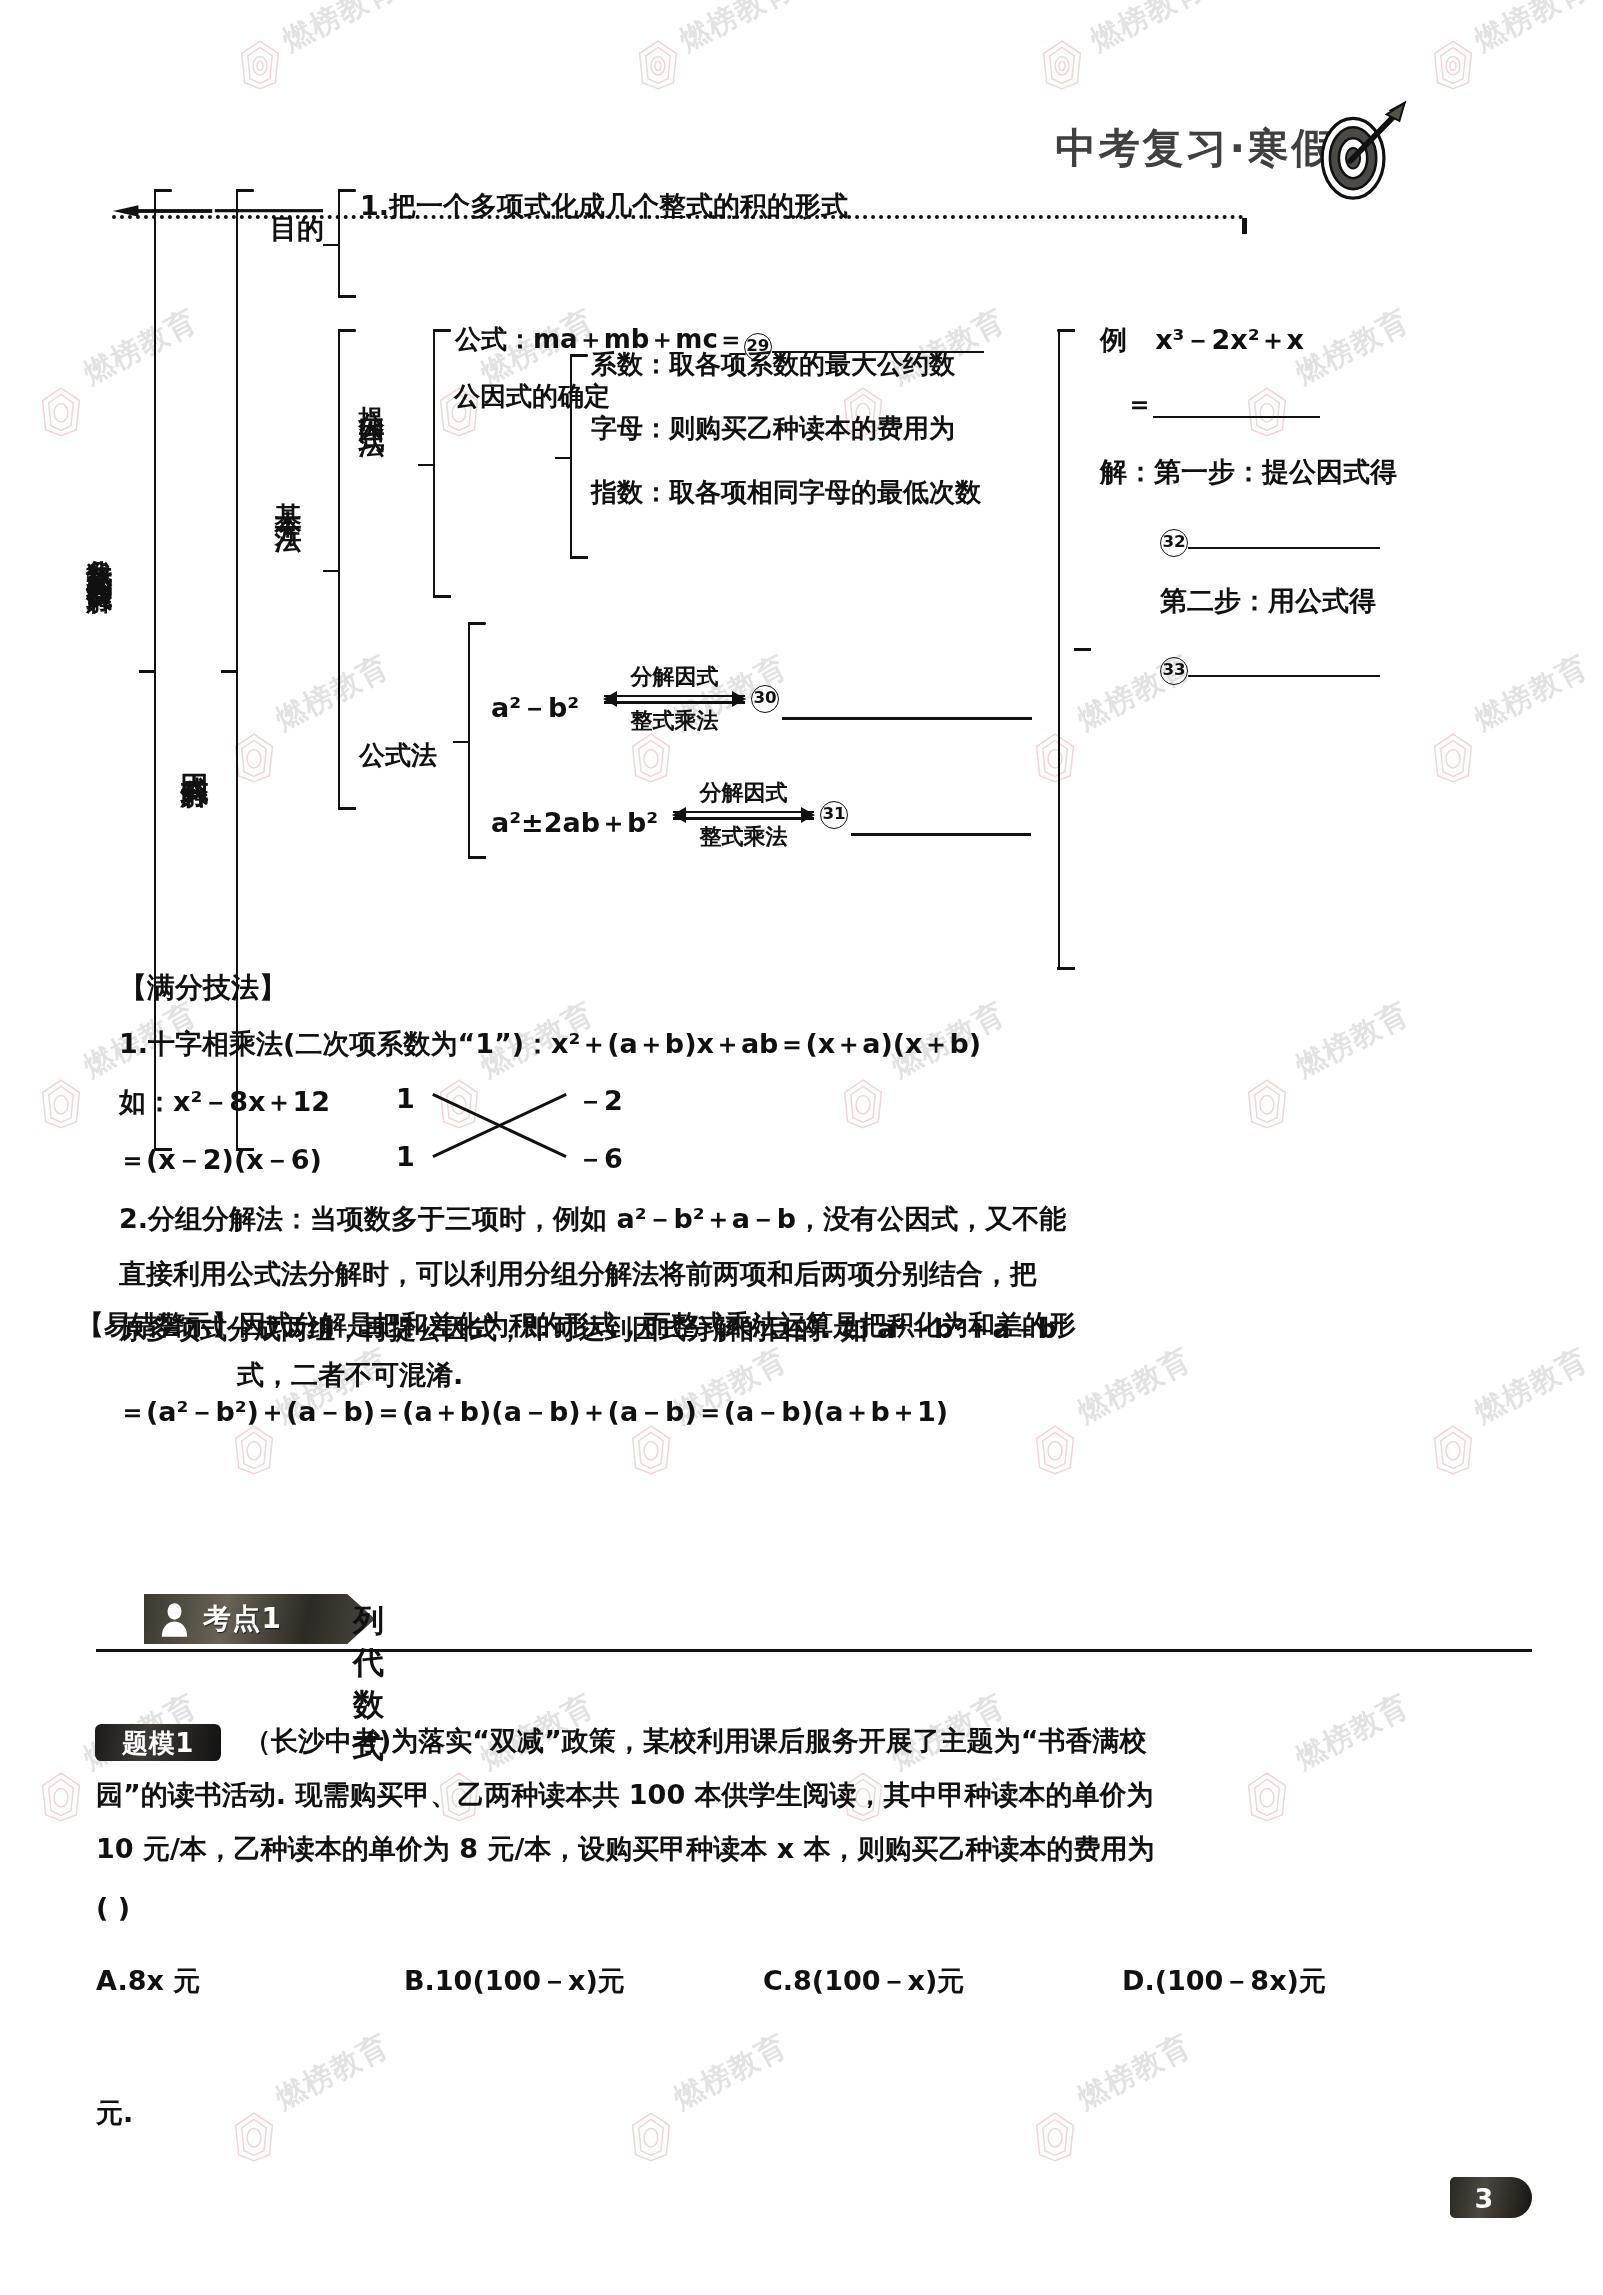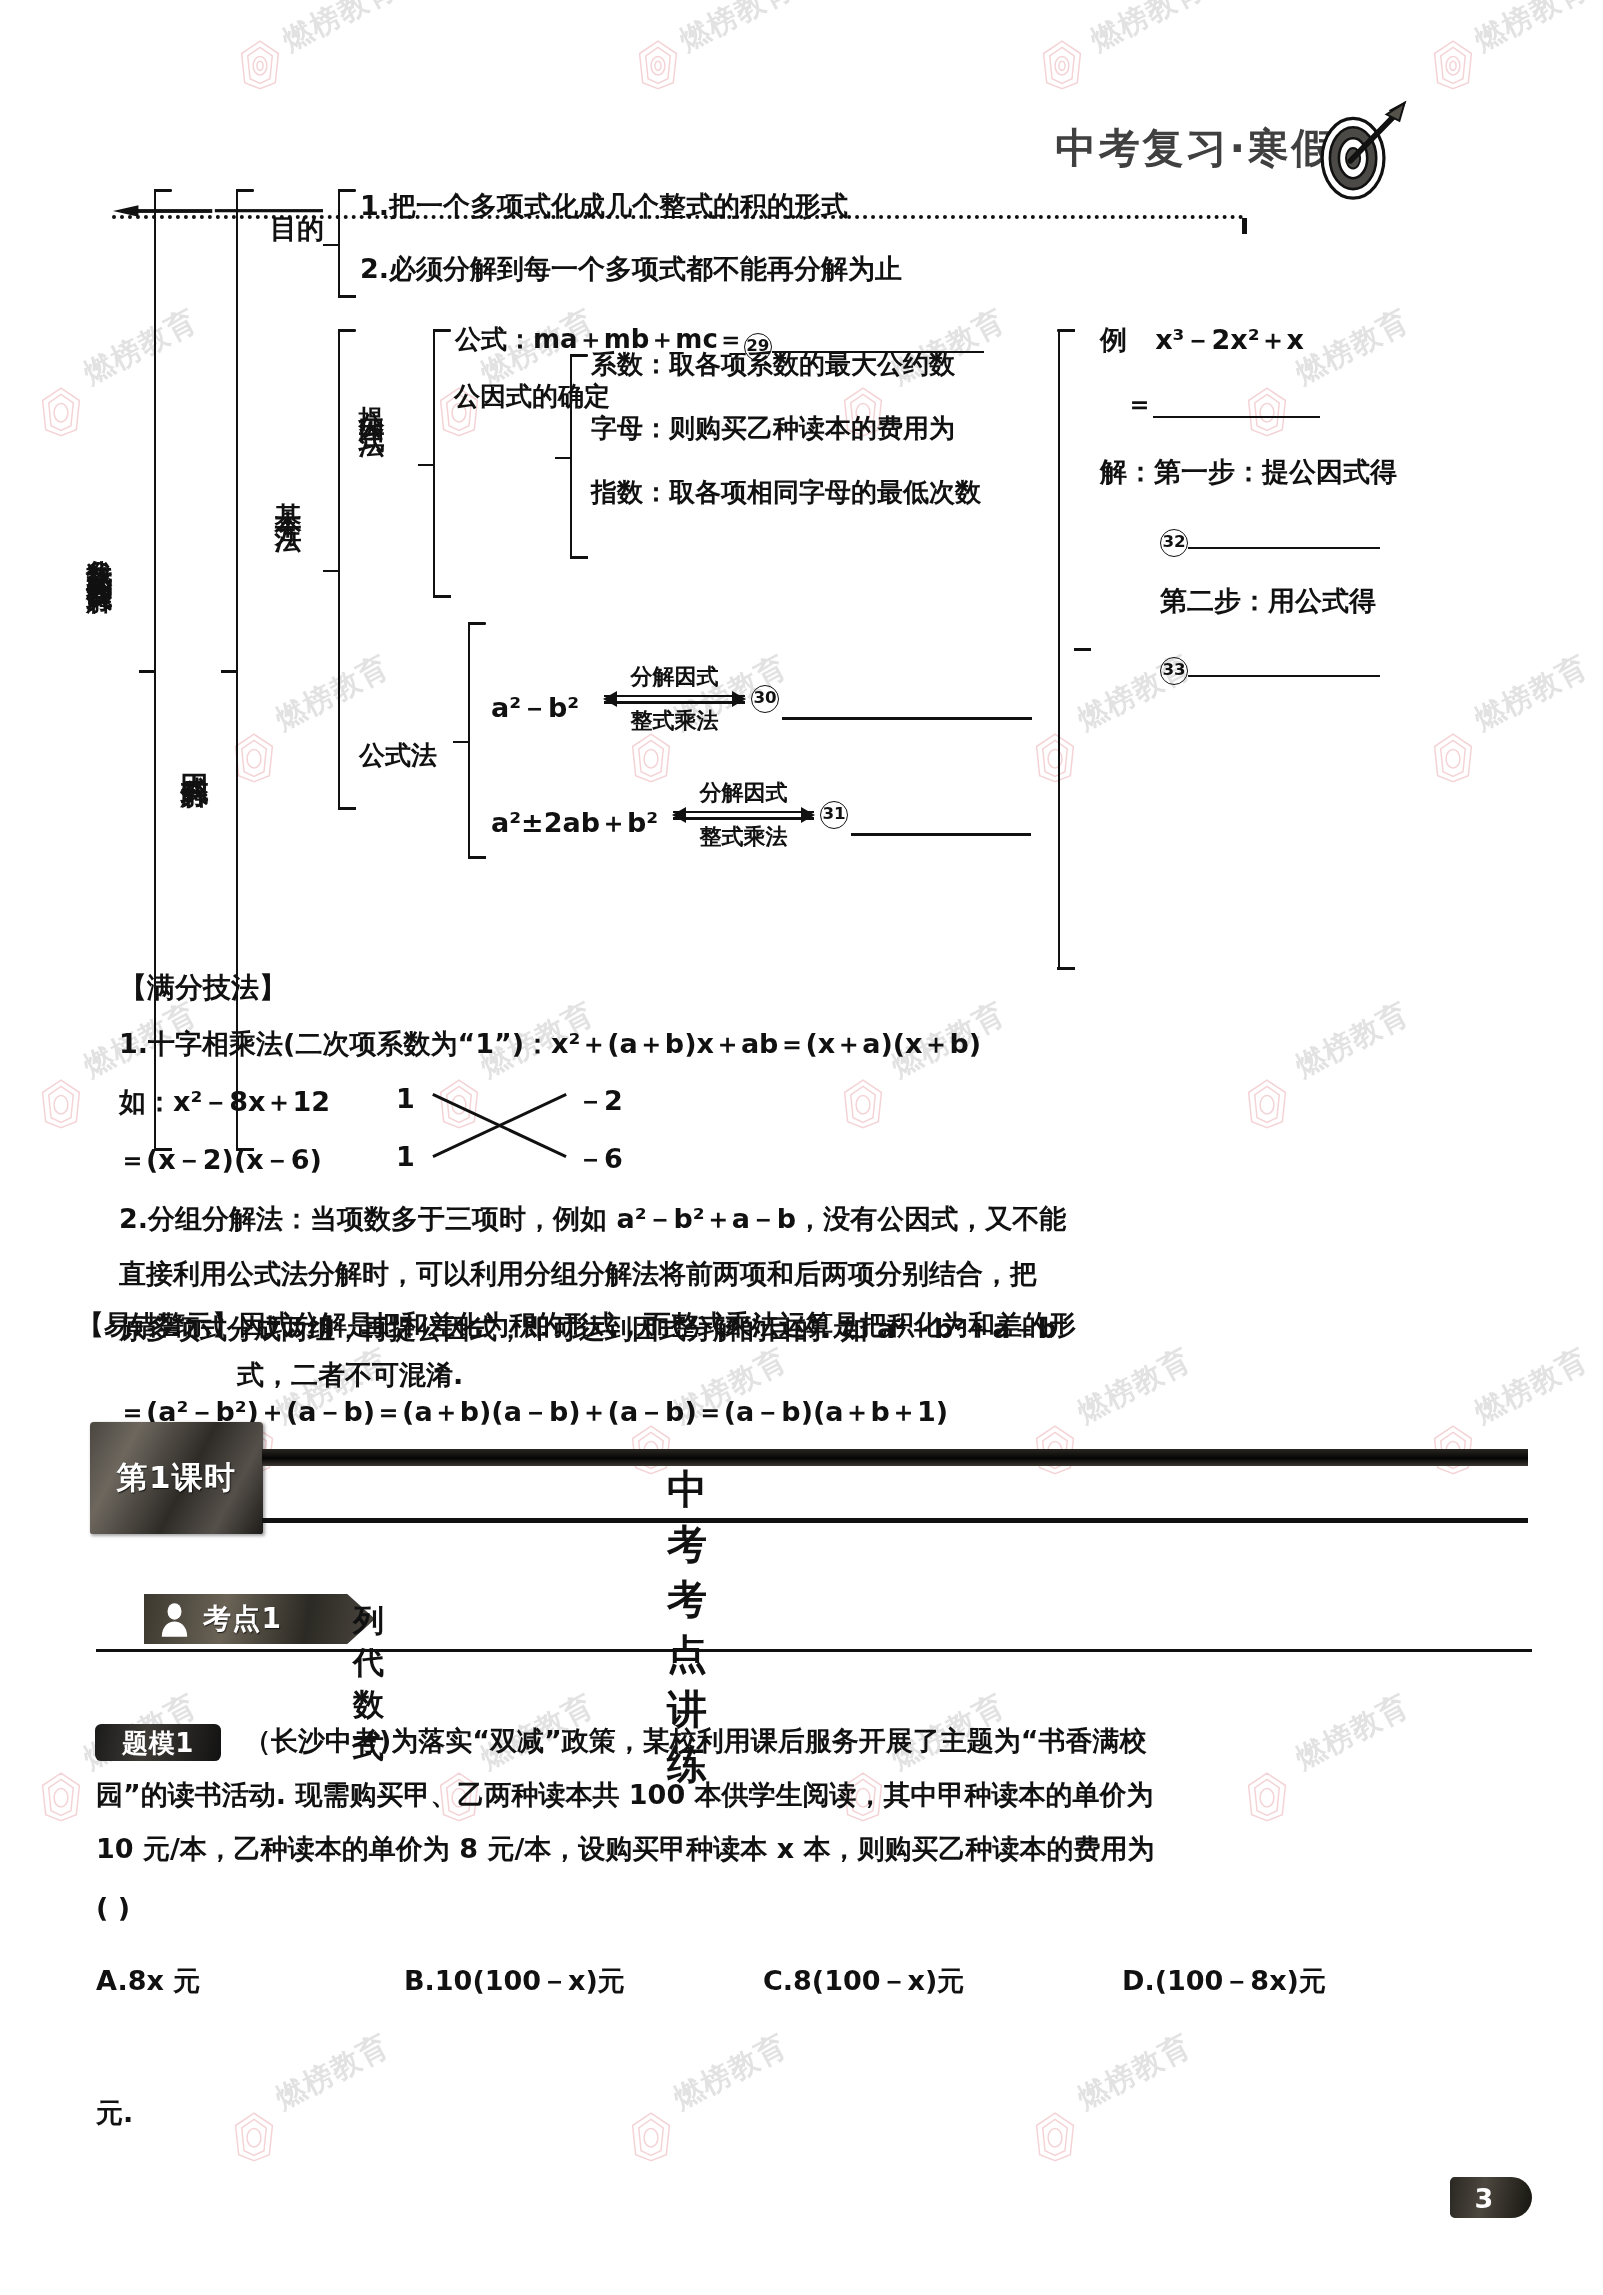--- a/index.html
+++ b/index.html
@@ -397,21 +397,20 @@
     <div class="vlabel t44" style="left:97px;top:571px;height:154px;">因式分解</div>
     <div class="bk" style="left:153px;top:9px;height:962px;">
       <div class="bk-nub"></div>
     </div>
 
     <div class="txt t42" style="left:187px;top:31px;">目的</div>
     <div class="bk" style="left:255px;top:9px;height:109px;">
       <div class="bk-nub"></div>
     </div>
     <div class="txt t42" style="left:277px;top:7.7px;">1.把一个多项式化成几个整式的积的形式</div>
-    <div class="txt t42" style="left:277px;top:71px;">2.必须分解到每一个多项式都不能再分解为止</div>
 
     <div class="vlabel t42" style="left:192px;top:301px;height:135px;letter-spacing:7.7px;">基本方法</div>
     <div class="bk" style="left:255px;top:149px;height:481px;">
       <div class="bk-nub"></div>
     </div>
 
     <div class="vlabel t40" style="left:276px;top:205px;height:180px;letter-spacing:6.4px;">提公因式法</div>
     <div class="bk" style="left:350px;top:149px;height:269px;">
       <div class="bk-nub"></div>
     </div>
@@ -500,28 +499,20 @@
     <div class="txt" style="left:36px;top:1076px;font-size:27px;">直接利用公式法分解时，可以利用分组分解法将前两项和后两项分别结合，把</div>
     <div class="txt" style="left:36px;top:1131px;font-size:27px;">原多项式分成两组，再提公因式，即可达到因式分解的目的. 如 a²－b²＋a－b</div>
     <div class="txt" style="left:36px;top:1186px;font-size:27px;margin-top:28px;">＝(a²－b²)＋(a－b)＝(a＋b)(a－b)＋(a－b)＝(a－b)(a＋b＋1)</div>
   </div>
 
   <div class="para" style="left:237px;top:1350px;width:1282px;z-index:2;">式，二者不可混淆.</div>
   <div class="para" style="left:77px;top:1300px;width:1462px;z-index:2;">
     <span>【易错警示】</span><span>因式分解是把和差化为积的形式，而整式乘法运算是把积化为和差的形</span>
   </div>
 
-  <div class="lesson">
-    <div class="lesson-tab">
-      <div class="lesson-tab-txt">第1课时</div>
-    </div>
-    <div class="lesson-bar"></div>
-    <div class="lesson-bar2"></div>
-    <div class="lesson-title">中考考点讲练</div>
-  </div>
 
   <div class="kd">
     <div class="kd-badge">
       <svg class="kd-person" viewBox="0 0 52 56">
         <ellipse cx="26" cy="16" rx="11" ry="13" fill="#fff"></ellipse>
         <path d="M6 56 C6 38 18 32 26 32 C34 32 46 38 46 56 Z" fill="#fff"></path>
       </svg>
       <div class="kd-badge-txt">考点1</div>
     </div>
     <div class="kd-title">列代数式</div>

